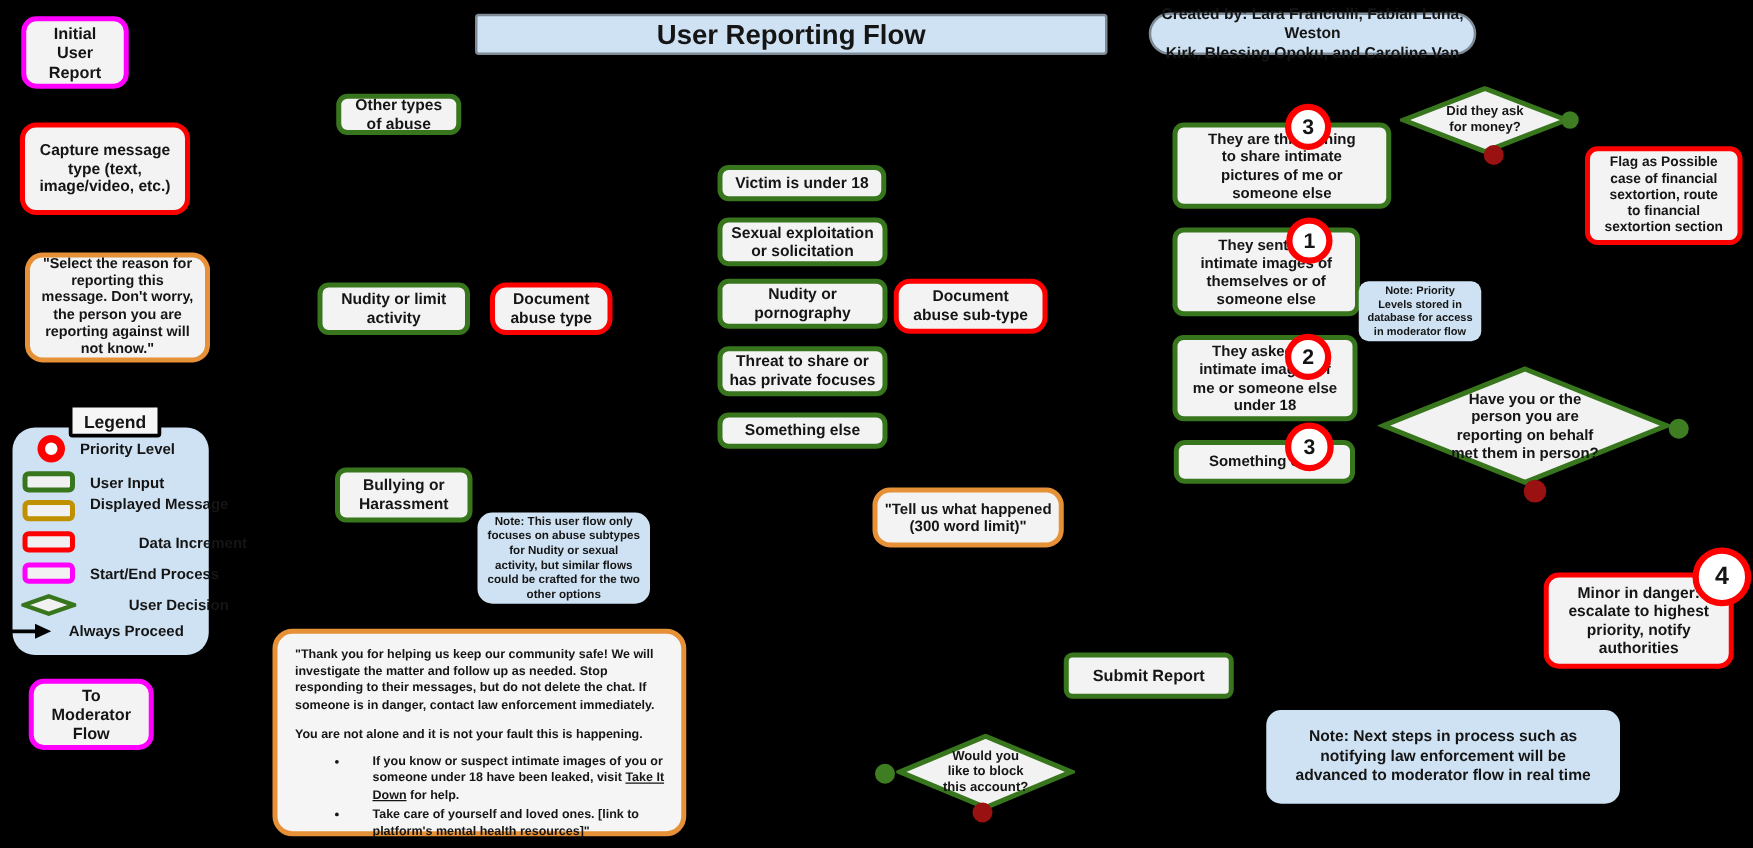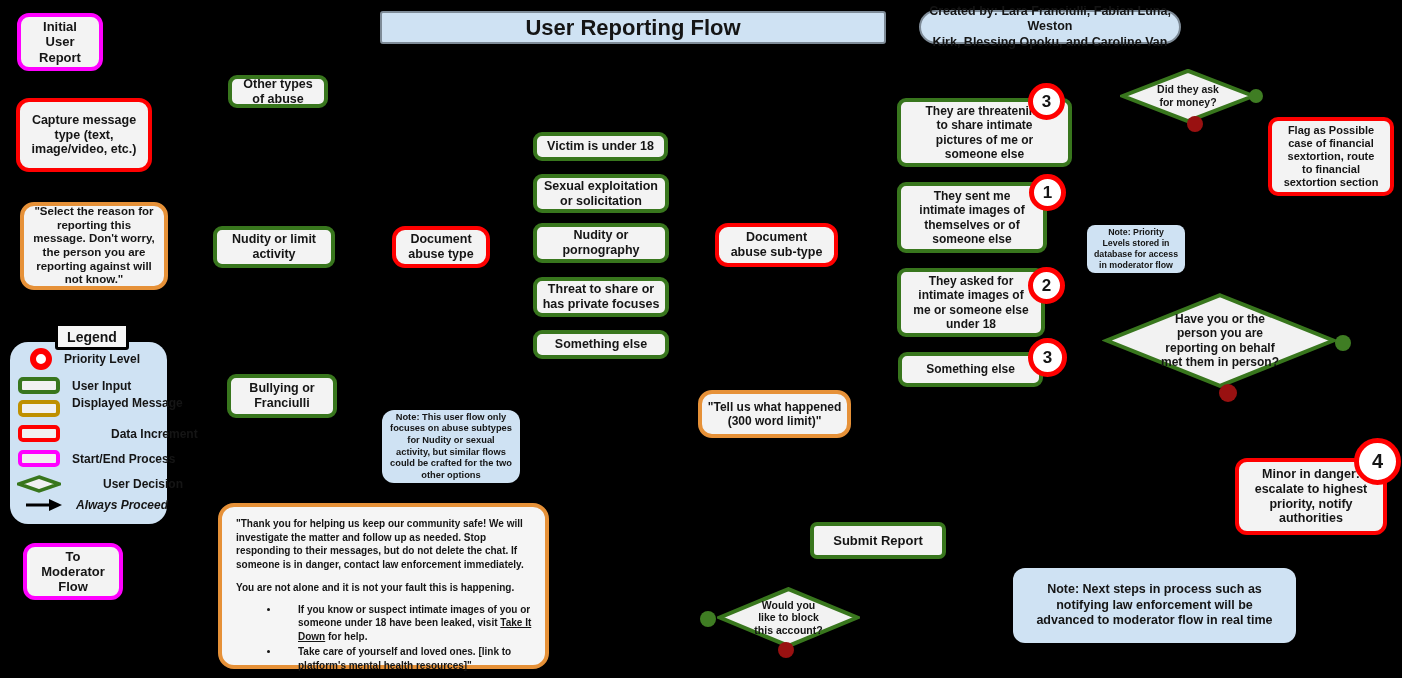--- a/index.html
+++ b/index.html
@@ -6,21 +6,21 @@
   #stage {
     position:relative; width:1402px; height:678px; background:#000;
     font-family:"Liberation Sans", sans-serif; color:#151515; overflow:hidden;
   }
   .node {
     position:absolute; box-sizing:border-box; background:#f3f3f3;
     display:flex; align-items:center; justify-content:center;
     text-align:center; font-weight:700; line-height:1.18;
   }
   .lbl { white-space:pre-line; }
-  .b-green   { border:4px solid #38761d; border-radius:9px; }
+  .b-green   { border:4px solid #38761d; border-radius:9px;margin-left:41px; }
   .b-red     { border:4px solid #ff0000; border-radius:13px; }
   .b-magenta { border:4px solid #ff00ff; border-radius:12px; }
   .b-orange  { border:4px solid #e69138; border-radius:14px; }
   .note {
     position:absolute; box-sizing:border-box; background:#cfe2f3; border-radius:12px;
     display:flex; align-items:center; justify-content:center; text-align:center;
     font-weight:700; line-height:1.25;
   }
   .bluebar {
     position:absolute; box-sizing:border-box; background:#cfe2f3;
@@ -144,39 +144,39 @@
   <div class="lrow" style="left:18px; top:450px; height:17px;">
     <span class="swatch-rect sw-magenta"></span>
     <span class="ltext">Start/End Process</span>
   </div>
   <div class="lrow" style="left:17px; top:475px; height:18px;gap:30px;">
     <svg width="44" height="18" viewBox="0 0 44 18">
       <polygon points="22,2 42,9 22,16 2,9" fill="#f1f1f1" stroke="#38761d" stroke-width="3.5"></polygon>
     </svg>
     <span class="ltext">User Decision</span>
   </div>
-  <div class="lrow" style="left:24px; top:497px; height:16px;font-style:italic;">
+  <div class="lrow" style="left:3px; top:497px; height:16px;">
     <svg width="40" height="16" viewBox="0 0 40 16">
       <line x1="2" y1="8" x2="26" y2="8" stroke="#000" stroke-width="3"></line>
       <polygon points="25,2 38,8 25,14" fill="#000"></polygon>
     </svg>
     <span class="ltext">Always Proceed</span>
   </div>
 
   <div class="node b-green" style="left:228px; top:75px; width:100px; height:33px; font-size:12.5px;">
     <span class="lbl">Other types
 of abuse</span>
   </div>
   <div class="node b-green" style="left:213px; top:226px; width:122px; height:42px; font-size:12.5px;">
     <span class="lbl">Nudity or limit
 activity</span>
   </div>
   <div class="node b-green" style="left:227px; top:374px; width:110px; height:44px; font-size:12.5px;">
     <span class="lbl">Bullying or
-Franciulli</span>
+Harassment</span>
   </div>
 
   <div class="node b-red" style="left:392px; top:226px; width:98px; height:42px; font-size:12.5px;">
     <span class="lbl">Document
 abuse type</span>
   </div>
   <div class="note" style="left:382px; top:410px; width:138px; height:73px; font-size:9.3px;">
     <span class="lbl">Note: This user flow only
 focuses on abuse subtypes
 for Nudity or sexual

